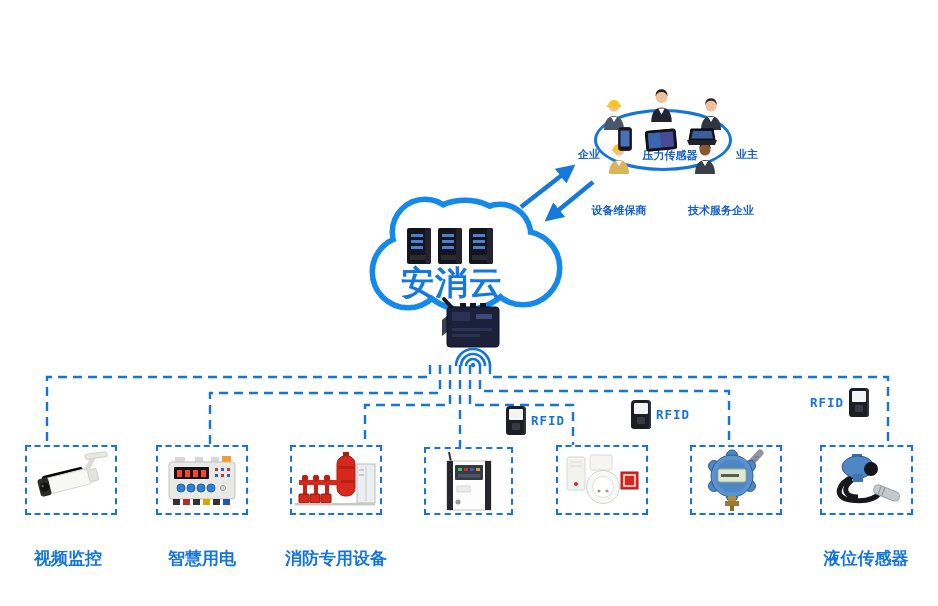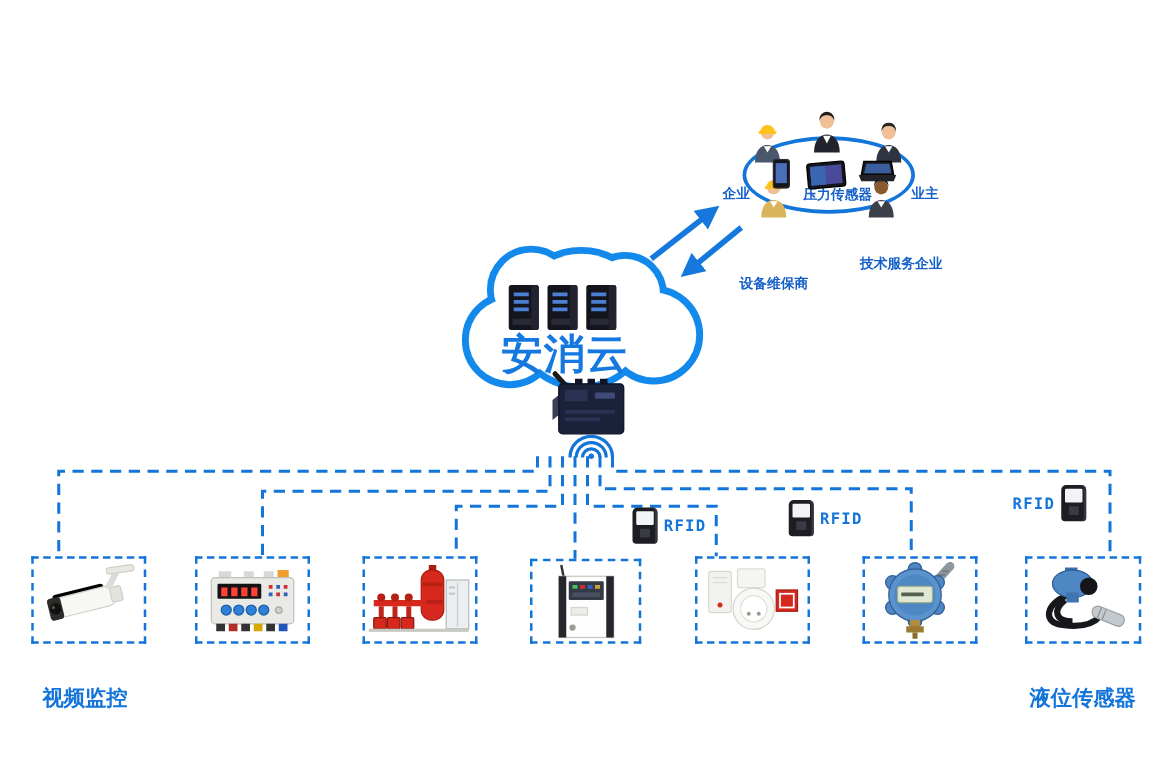--- a/index.html
+++ b/index.html
@@ -63,22 +63,22 @@
       <polyline points="470,365 470,405 573,405 573,447"></polyline>
       <polyline points="480,365 480,391 729,391 729,447"></polyline>
       <polyline points="490,365 490,377 888,377 888,447"></polyline>
     </g>
   </svg>
 
   <div class="abs user-ellipse"></div>
 
   <div class="abs stake-label" style="left:560px;top:116px;width:40px;text-align:right">企业</div>
   <div class="abs stake-label" style="left:626px;top:117px;width:88px">压力传感器</div>
-  <div class="abs stake-label" style="left:722px;top:116px;width:36px;text-align:center">业主</div>
-  <div class="abs stake-label" style="left:586px;top:188px;width:66px">设备维保商</div>
+  <div class="abs stake-label" style="left:722px;top:116px;width:36px;text-align:right">业主</div>
+  <div class="abs stake-label" style="left:586px;top:172px;width:66px">设备维保商</div>
   <div class="abs stake-label" style="left:682px;top:172px;width:78px">技术服务企业</div>
 
   <svg class="abs" style="left:601px;top:96px" width="26" height="36" viewBox="0 0 26 36">
     <path d="M3,34 C3,24 8,20 13,20 C18,20 23,24 23,34 Z" fill="#49566b"></path>
     <path d="M10,21 L13,26 L16,21 Z" fill="#fff"></path>
     <circle cx="13" cy="10" r="5.5" fill="#f0bf95"></circle>
     <path d="M7,10 A6,6 0 0 1 19,10 Z" fill="#ffc21c"></path>
     <rect x="5.8" y="9" width="14.4" height="2.2" rx="1" fill="#ffc21c"></rect>
   </svg>
   <svg class="abs" style="left:648px;top:87px" width="27" height="37" viewBox="0 0 26 36">
@@ -364,15 +364,17 @@
       <rect x="25" y="22" width="10" height="8" fill="#3f74ae"></rect>
       <g transform="rotate(22 58 41)">
         <rect x="45" y="36" width="27" height="9.5" rx="4.5" fill="#c3c9cd" stroke="#9aa2a8"></rect>
         <line x1="51" y1="36.5" x2="51" y2="45" stroke="#8a9298"></line>
         <line x1="55" y1="36.5" x2="55" y2="45" stroke="#8a9298"></line>
       </g>
     </svg>
   </div>
 
   <div class="abs device-label" style="left:-17px">视频监控</div>
+  <div class="abs device-label" style="left:117px">智慧用电</div>
+  <div class="abs device-label" style="left:251px">消防专用设备</div>
   <div class="abs device-label" style="left:781px">液位传感器</div>
 
 </div>
 
 </body></html>

